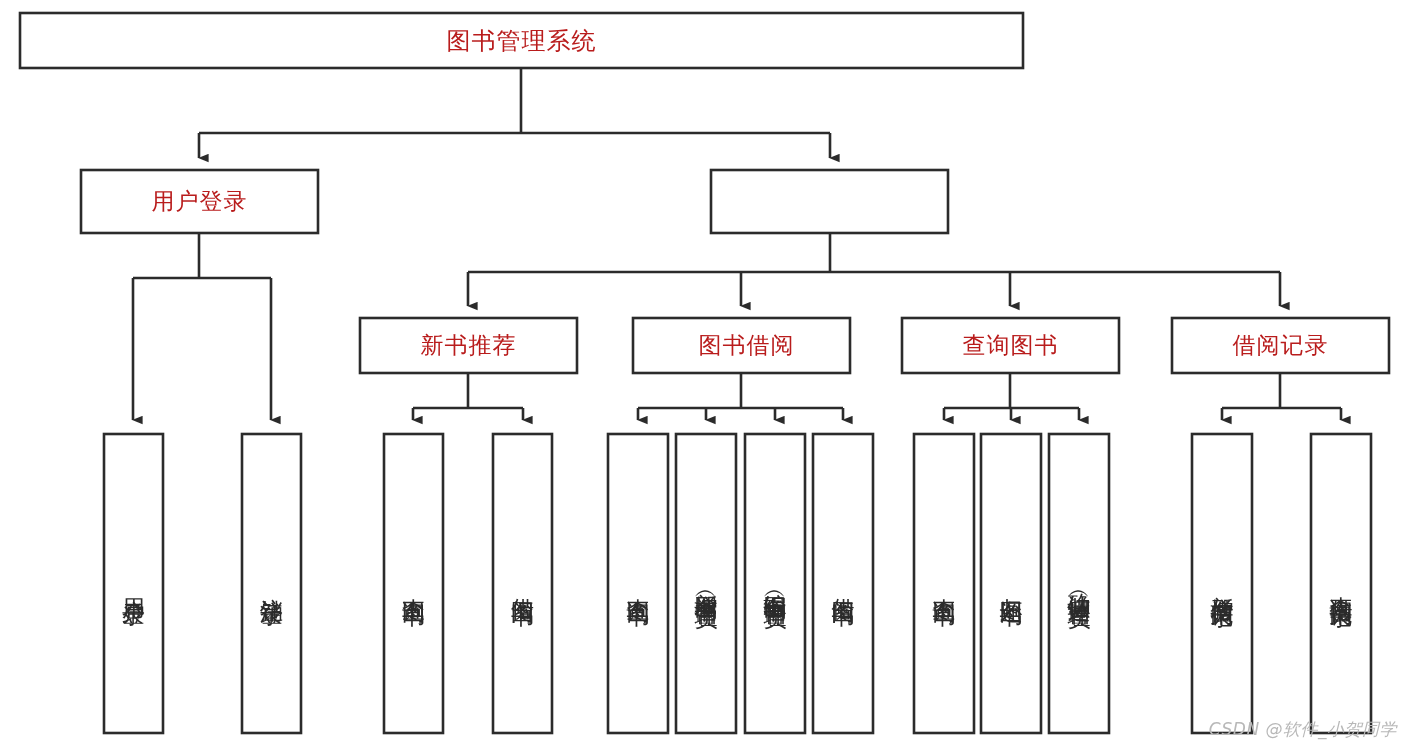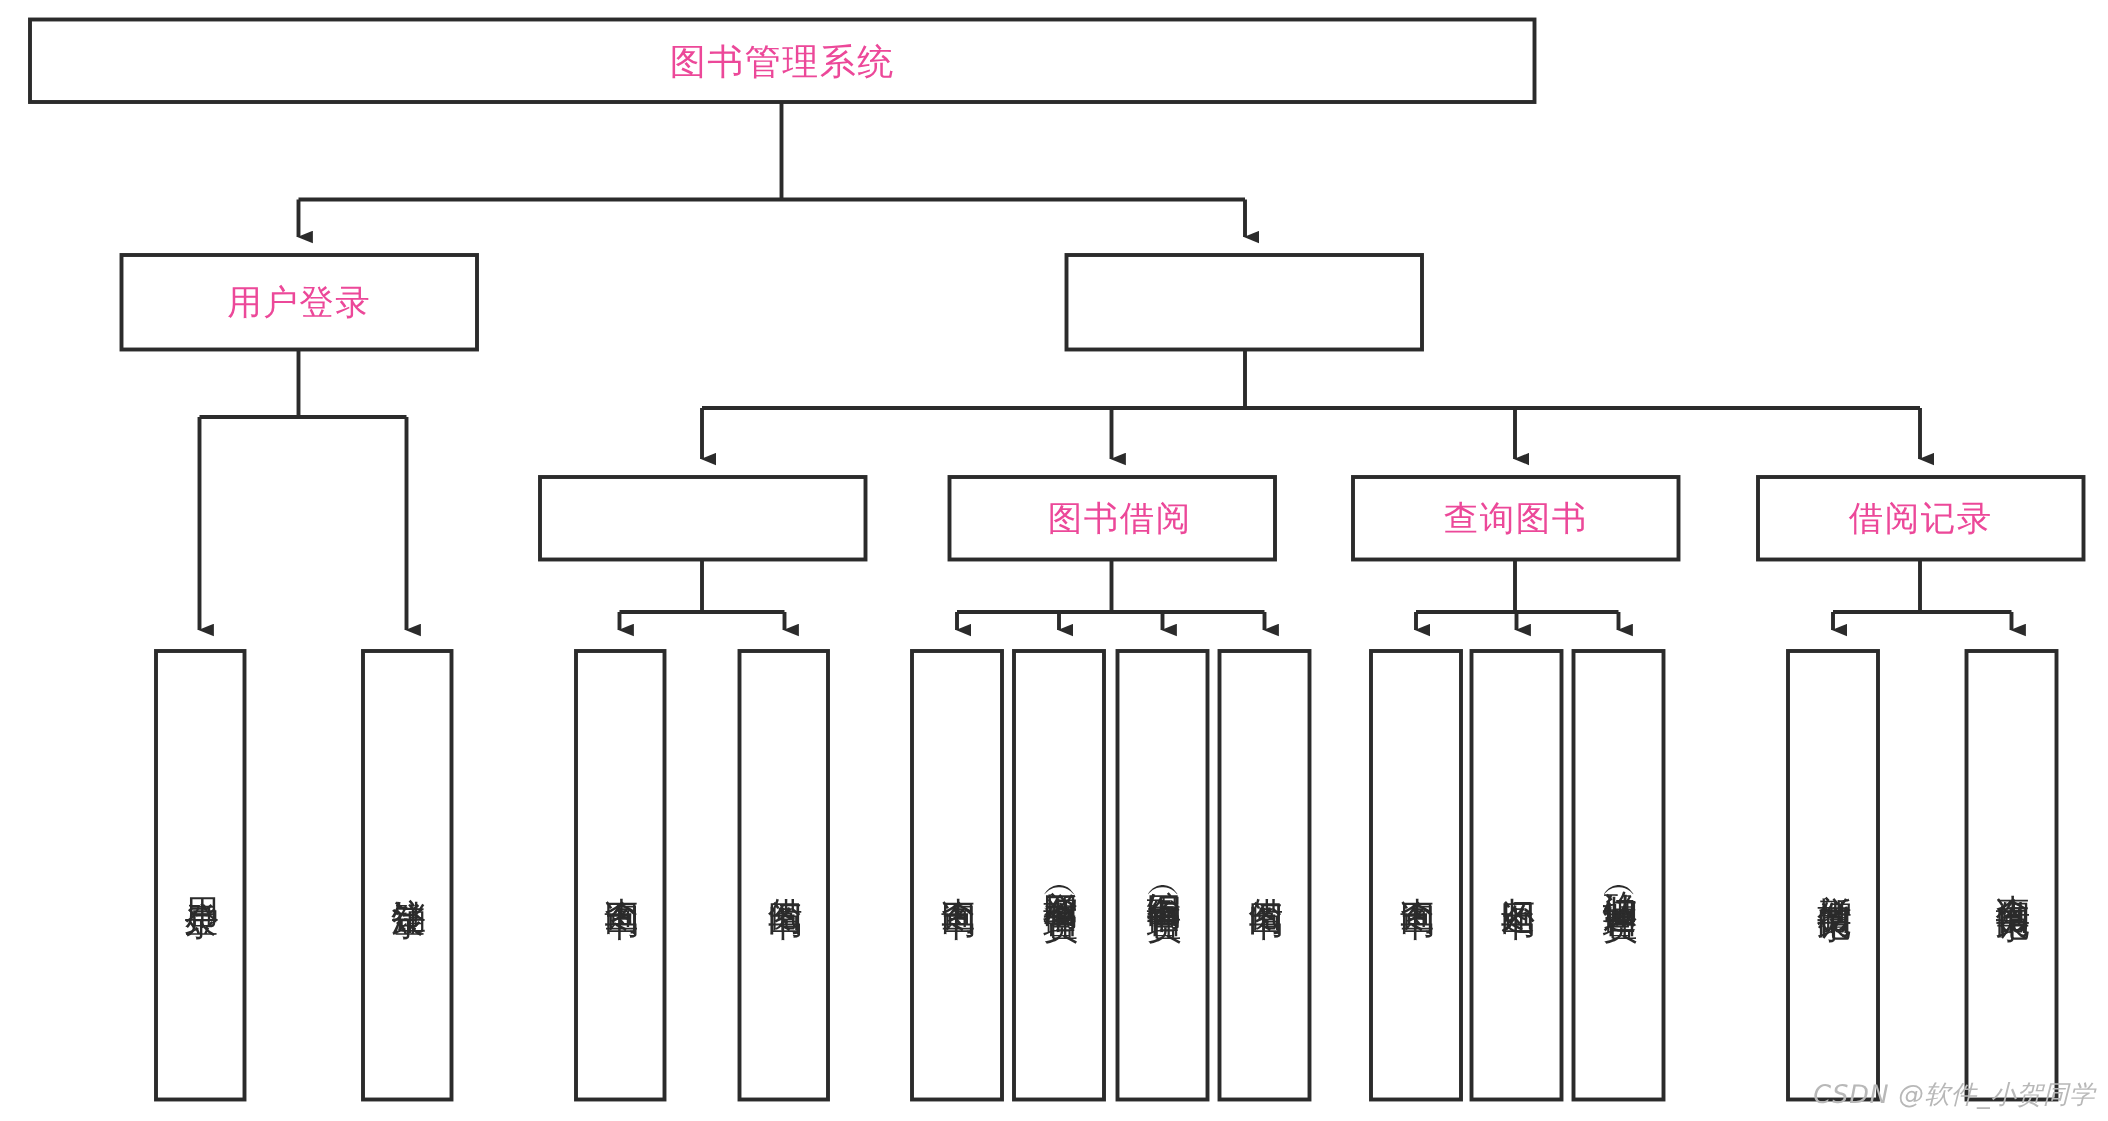--- a/index.html
+++ b/index.html
@@ -63,21 +63,21 @@
     justify-content: center;
     pointer-events: none;
     font-family: "DejaVu Sans", "Liberation Sans", sans-serif;
   }
   .hnode-text {
     position: absolute;
     display: flex;
     align-items: center;
     justify-content: center;
     font-size: 23px;
-    color: #ec4899;
+    color: #b91c1c;
     letter-spacing: 1px;
     pointer-events: none;
     font-family: "DejaVu Sans", "Liberation Sans", sans-serif;
   }
   .title-text {
     font-size: 24px;
   }
 </style>
 </head>
 <body>
@@ -171,20 +171,21 @@
     <rect class="node-rect" x="1049" y="434" width="60" height="299"></rect>
 
     <rect class="node-rect" x="1192" y="434" width="60" height="299"></rect>
     <rect class="node-rect" x="1311" y="434" width="60" height="299"></rect>
   </svg>
 
   <div class="hnode-text title-text" style="left:20px; top:13px; width:1003px; height:55px;">图书管理系统</div>
 
   <div class="hnode-text" style="left:81px; top:170px; width:237px; height:63px;">用户登录</div>
 
+  <div class="hnode-text" style="left:360px; top:318px; width:217px; height:55px;">新书推荐</div>
   <div class="hnode-text" style="left:633px; top:318px; width:227px; height:55px;">图书借阅</div>
   <div class="hnode-text" style="left:902px; top:318px; width:217px; height:55px;">查询图书</div>
   <div class="hnode-text" style="left:1172px; top:318px; width:217px; height:55px;">借阅记录</div>
 
   <div class="vnode-text" style="left:104px; top:434px; width:59px; height:299px;">用户登录</div>
   <div class="vnode-text" style="left:242px; top:434px; width:59px; height:299px;">注销登录</div>
 
   <div class="vnode-text" style="left:384px; top:434px; width:59px; height:299px;">查询图书</div>
   <div class="vnode-text" style="left:493px; top:434px; width:59px; height:299px;">借阅图书</div>
 

